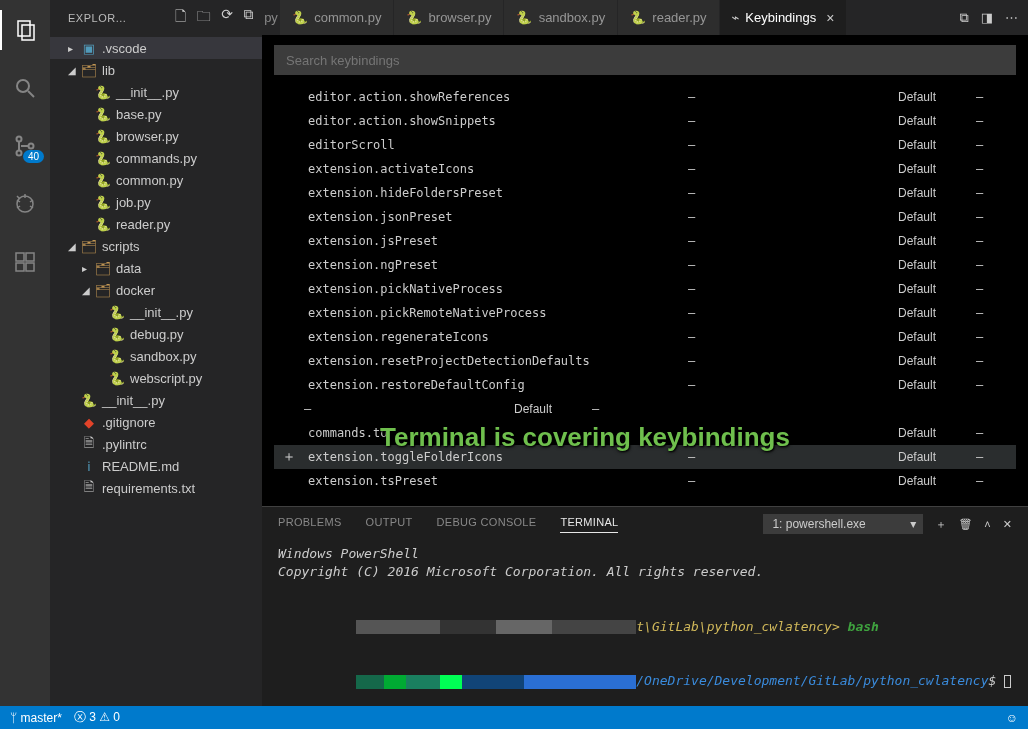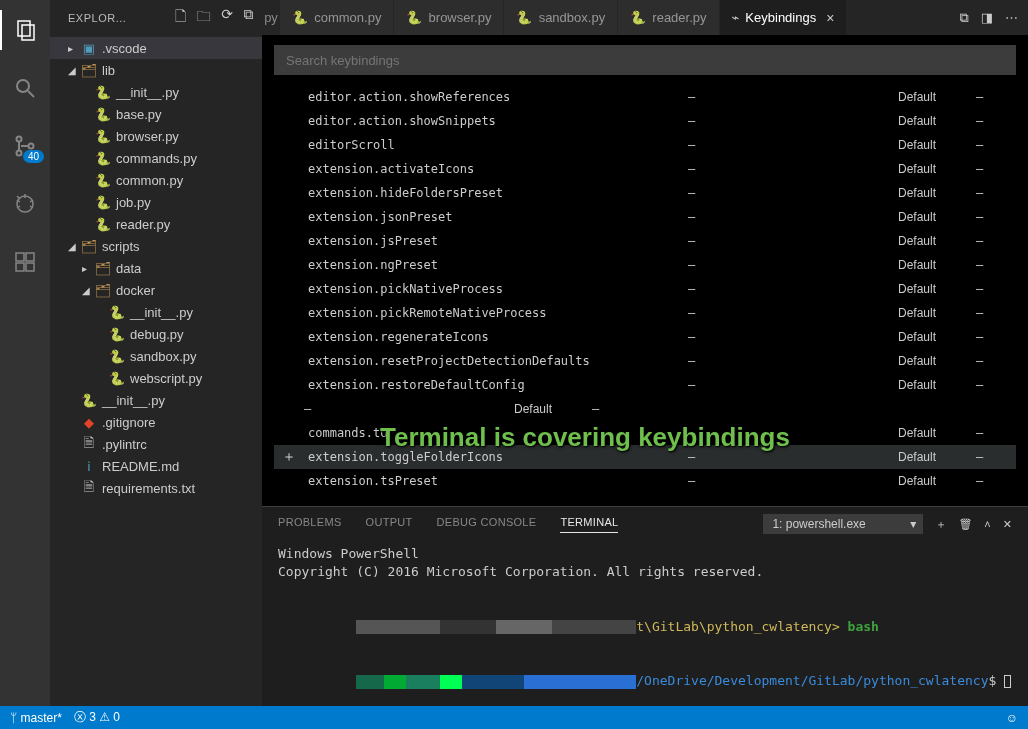--- a/index.html
+++ b/index.html
@@ -169,21 +169,21 @@
 }
 .term-select::after {
   content: "▾"; position:absolute; right:6px; top:2px; color:#ccc;
 }
 .terminal-body {
   padding: 4px 16px;
   font-family: Consolas, monospace;
   font-size: 13px;
   color: #cccccc;
 }
-.term-line { white-space: pre; line-height: 1.4; }
+.term-line { white-space: pre; line-height: 1.4; font-style: italic; }
 .blurbox {
   display:inline-block; height:14px; vertical-align:middle;
 }
 .statusbar {
   position: absolute;
   left: 0; bottom: 0;
   width: 100%; height: 23px;
   background: #007acc;
   color: #fff;
   display: flex;

